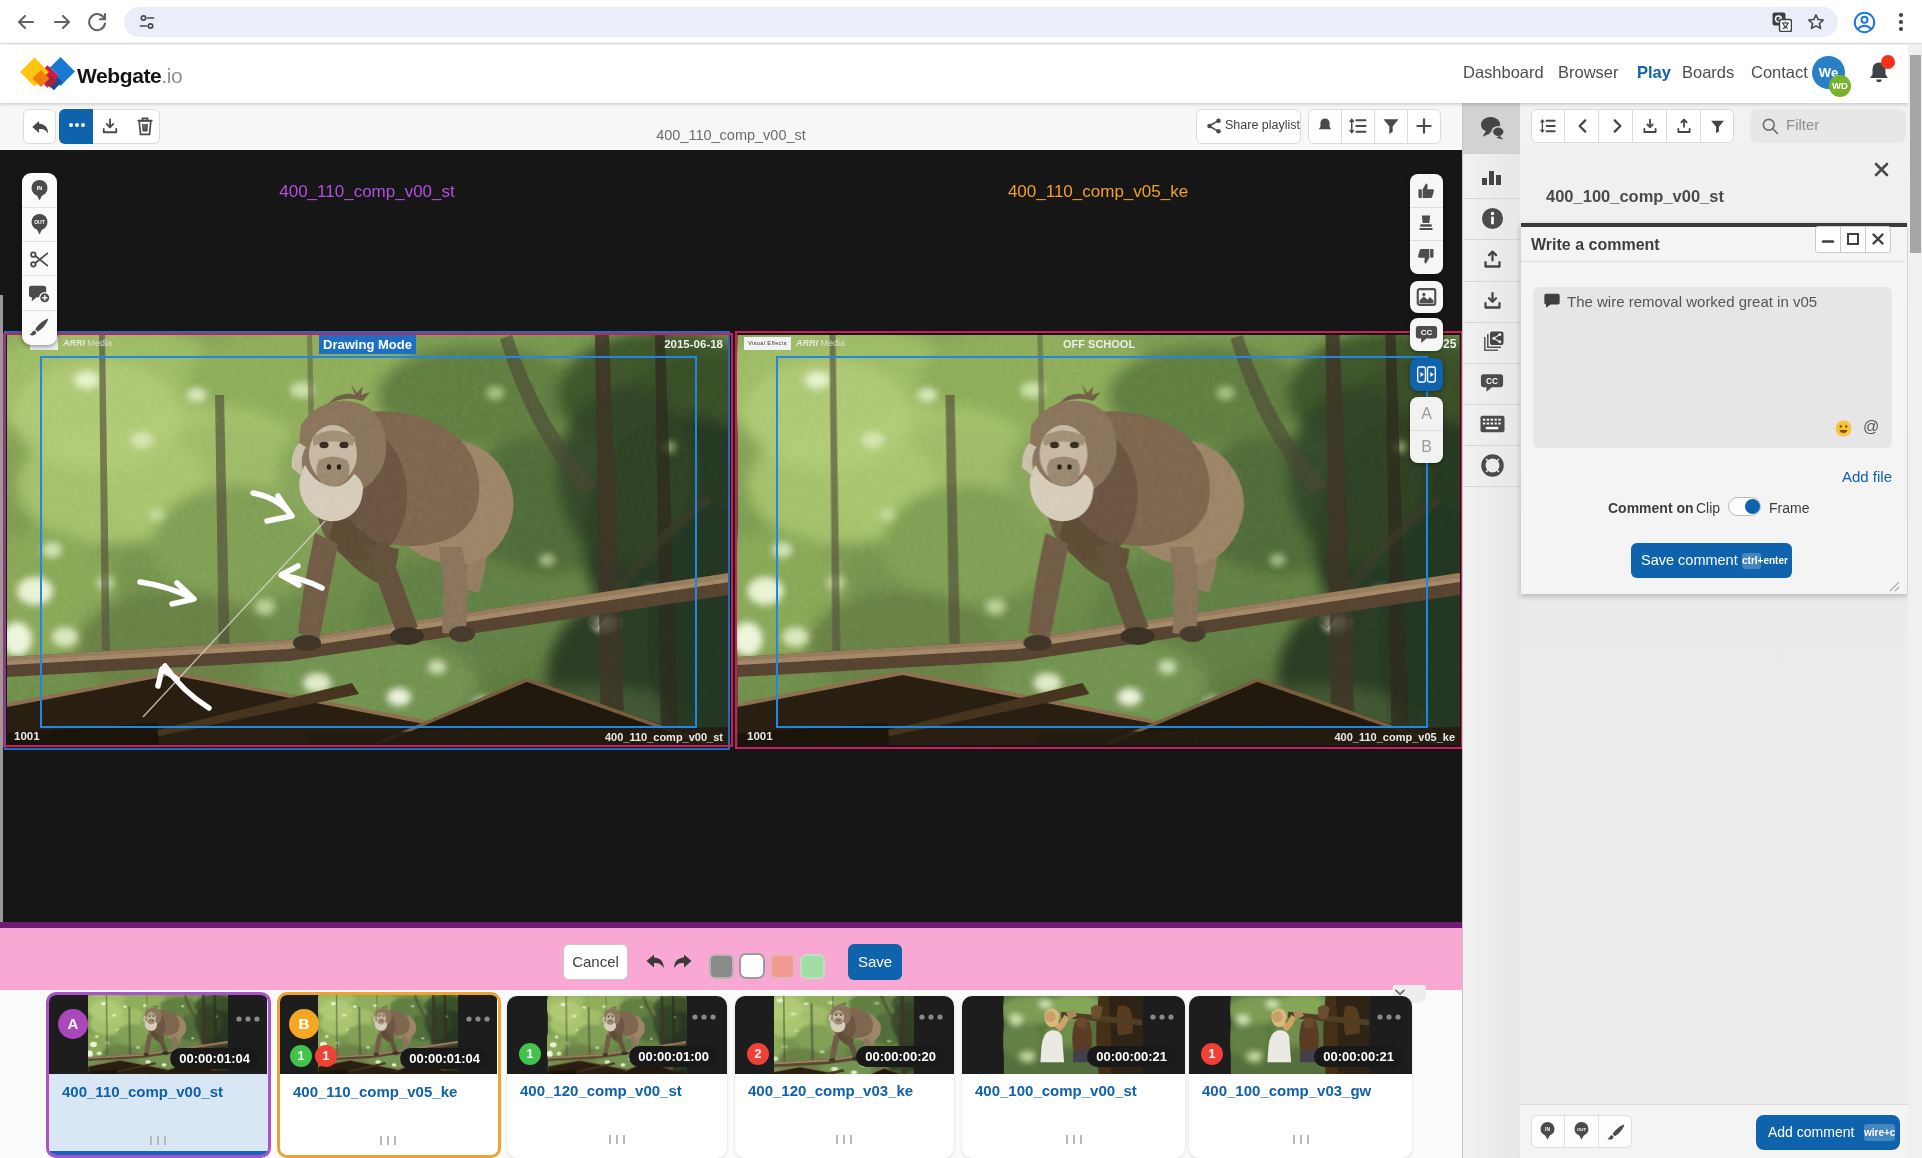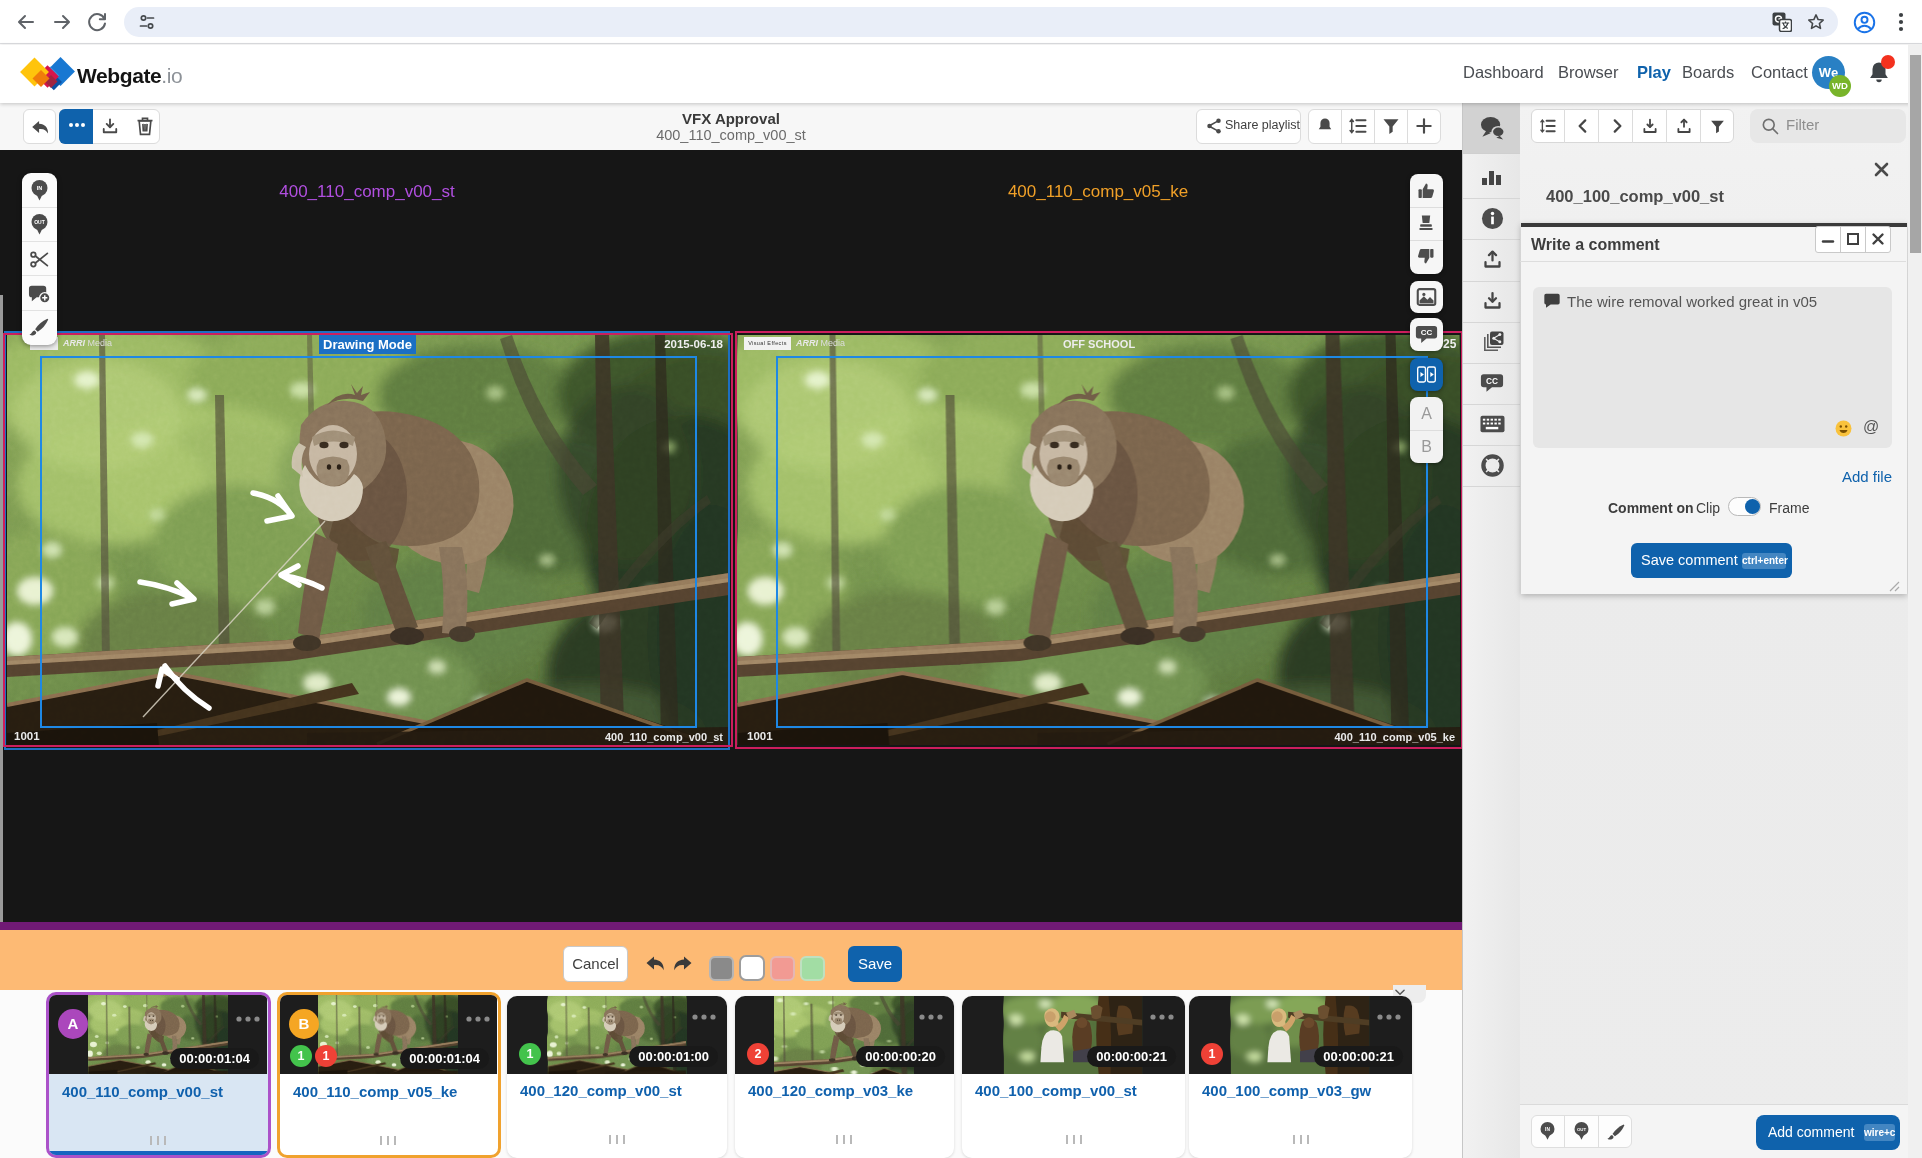--- a/index.html
+++ b/index.html
@@ -267,21 +267,20 @@
       <path d="M12 4 v9"></path>
       <path d="M8 9.5 l4 4 4 -4" fill="none"></path>
       <path d="M4.5 15.5 v4 h15 v-4" fill="none"></path>
     </svg>
   <svg class="abs" style="left:135px;top:12px" width="20" height="22" viewBox="0 0 24 26" fill="none" stroke="#4a4a4a" stroke-width="2">
       <path d="M5 7 l1.6 16 h10.8 L19 7 z"></path>
       <path d="M3 6.5 h18"></path>
       <path d="M9 6 v-2.2 h6 V6"></path>
       <path d="M9.5 10.5 l0.5 9 M12 10.5 v9 M14.5 10.5 l-0.5 9"></path>
     </svg>
-  <div class="abs" style="left:0;top:7px;width:1462px;text-align:center;font-size:15px;font-weight:bold;color:#3a3a3a;">VFX Approval</div>
   <div class="abs" style="left:0;top:24px;width:1462px;text-align:center;font-size:14.5px;color:#6b6b6b;">400_110_comp_v00_st</div>
   <div class="abs" style="left:1196px;top:6px;width:105px;height:35px;background:#fff;border:1px solid #dcdcdc;border-radius:6px;"></div>
   <svg class="abs" style="left:1205px;top:14px" width="18" height="18" viewBox="0 0 24 24" fill="#4a4a4a">
       <circle cx="18" cy="5" r="3"></circle>
       <circle cx="6" cy="12" r="3"></circle>
       <circle cx="18" cy="19" r="3"></circle>
       <path d="M7 11 L17 5.5 M7 13 L17 18.5" stroke="#4a4a4a" stroke-width="2"></path>
     </svg>
   <div class="abs" style="left:1225px;top:15px;font-size:12.5px;color:#3f3f3f;">Share playlist</div>
   <div class="abs" style="left:1308px;top:6px;width:133px;height:35px;background:#fff;border:1px solid #dcdcdc;border-radius:6px;"></div>
@@ -411,21 +410,21 @@
       <rect x="12.2" y="0.8" width="9" height="17.4" rx="2" fill="none" stroke="#fff" stroke-width="1.6"></rect>
       <path d="M4 6.5 l4 3 -4 3 z" fill="#fff"></path>
       <path d="M15.4 6.5 l4 3 -4 3 z" fill="#fff"></path>
     </svg>
   <div class="abs" style="left:1410px;top:247px;width:33px;height:66px;background:#f2f2f2;border-radius:8px;box-shadow:0 1px 4px rgba(0,0,0,.4);"></div>
   <div class="abs" style="left:1410px;top:280px;width:33px;height:1px;background:#ddd;"></div>
   <div class="abs" style="left:1410px;top:247px;width:33px;height:33px;font-size:16px;color:#9a9a9a;text-align:center;line-height:33px;">A</div>
   <div class="abs" style="left:1410px;top:280px;width:33px;height:33px;font-size:16px;color:#9a9a9a;text-align:center;line-height:33px;">B</div>
 </div>
 
-<div class="abs" id="drawbar" style="left:0;top:922px;width:1462px;height:68px;background:#fdba74;border-top:8px solid #701a75;">
+<div class="abs" id="drawbar" style="left:0;top:922px;width:1462px;height:68px;background:#f9a8d4;border-top:6px solid #701a75;">
   <div class="abs" style="left:563px;top:16px;width:65px;height:36px;background:#fff;border:1px solid #c9c9c9;border-radius:6px;text-align:center;line-height:34px;font-size:15px;color:#3f3f3f;">Cancel</div>
   <svg class="abs" style="left:643px;top:22px" width="24" height="24" viewBox="0 0 24 24" fill="#3a3a3a">
       <path d="M11 4.5 L3.5 11 l7.5 6.5 v-4.3 c5,-0.6 8,1.5 9.7,5 0.5,-6.5 -3.5,-10.5 -9.7,-10.8 z"></path>
     </svg>
   <svg class="abs" style="left:671px;top:22px" width="24" height="24" viewBox="0 0 24 24" fill="#3a3a3a">
       <path d="M13 4.5 L20.5 11 l-7.5 6.5 v-4.3 c-5,-0.6 -8,1.5 -9.7,5 -0.5,-6.5 3.5,-10.5 9.7,-10.8 z"></path>
     </svg>
   <div class="abs" style="left:709px;top:26px;width:25px;height:25px;background:#8a8a8a;border:2px solid #b5b5b5;border-radius:6px;"></div>
   <div class="abs" style="left:739px;top:25px;width:26px;height:26px;background:#fff;border:2px solid #9d9d9d;border-radius:7px;"></div>
   <div class="abs" style="left:770px;top:26px;width:25px;height:25px;background:#f29a93;border:2px solid #e4b7b3;border-radius:6px;"></div>
@@ -714,21 +713,21 @@
     </svg>
   <div class="abs" style="left:343px;top:315px;font-size:16px;color:#555;">@</div>
   <div class="abs" style="left:297px;top:365px;width:75px;text-align:right;font-size:15px;color:#0f62ac;">Add file</div>
   <div class="abs" style="left:88px;top:397px;font-size:14px;font-weight:bold;color:#3d3d3d;">Comment on</div>
   <div class="abs" style="left:176px;top:397px;font-size:14px;color:#3d3d3d;">Clip</div>
   <div class="abs" style="left:208px;top:394px;width:33px;height:19px;background:#fdfdfd;border:1px solid #b9b9b9;border-radius:10px;"></div>
   <div class="abs" style="left:225px;top:396px;width:15px;height:15px;background:#0f62ac;border-radius:50%;"></div>
   <div class="abs" style="left:249px;top:397px;font-size:14px;color:#3d3d3d;">Frame</div>
   <div class="abs" style="left:111px;top:440px;width:161px;height:35px;background:#0f62ac;border-radius:6px;"></div>
   <div class="abs" style="left:121px;top:449px;font-size:14.5px;color:#fff;">Save comment</div>
-  <div class="abs" style="left:222px;top:450px;width:44px;height:16px;background:#4386c2;border-radius:3px;color:#fff;font-size:10px;font-weight:bold;text-align:left;line-height:16px;">ctrl+enter</div>
+  <div class="abs" style="left:222px;top:450px;width:19px;height:16px;background:#4386c2;border-radius:3px;color:#fff;font-size:10px;font-weight:bold;text-align:left;line-height:16px;">ctrl+enter</div>
   <svg class="abs" style="left:367px;top:476px" width="13" height="13" viewBox="0 0 13 13" stroke="#aaa" stroke-width="1.2">
       <path d="M12 3 L3 12 M12 8 L8 12"></path>
     </svg>
 
   <div class="abs" style="left:0;top:1001px;width:388px;height:1px;background:#dadada;"></div>
   <div class="abs" style="left:0;top:1002px;width:388px;height:53px;background:#f4f4f4;"></div>
   <div class="abs" style="left:11px;top:1012px;width:101px;height:33px;background:#fdfdfd;border:1px solid #dedede;border-radius:6px;"></div>
   <div class="abs" style="left:44px;top:1012px;width:1px;height:33px;background:#dedede;"></div>
   <div class="abs" style="left:78px;top:1012px;width:1px;height:33px;background:#dedede;"></div>
   <svg class="abs" style="left:19px;top:1018px" width="17" height="21" viewBox="0 0 19 24">

